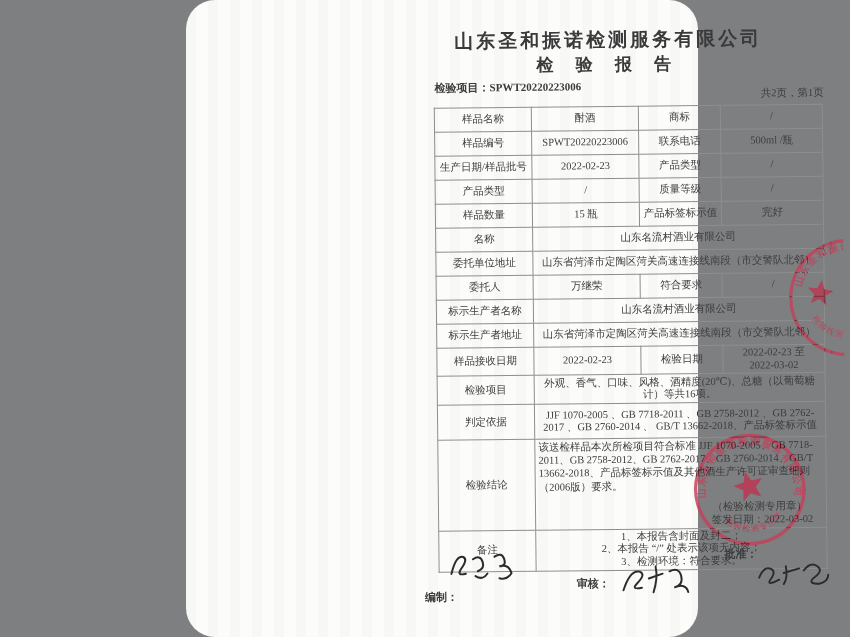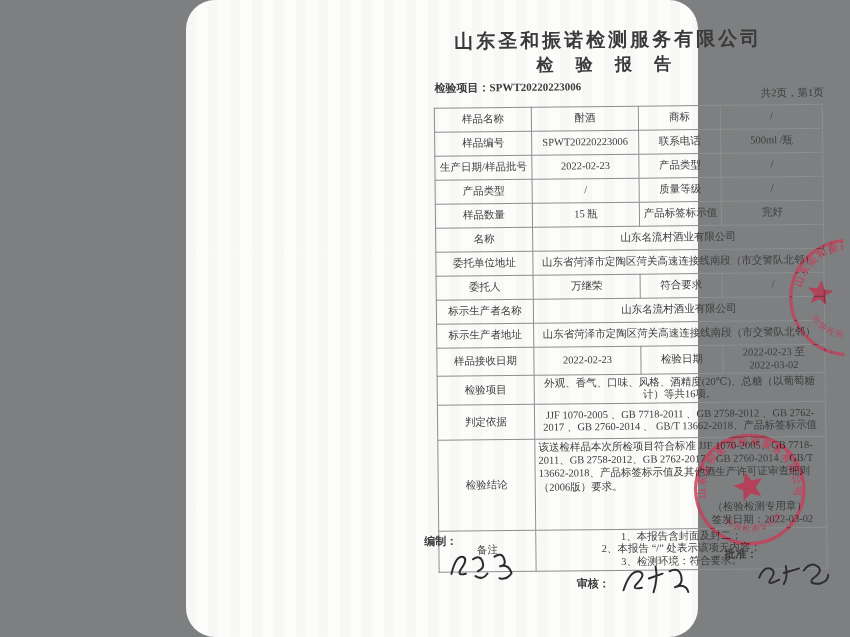--- a/index.html
+++ b/index.html
@@ -172,21 +172,21 @@
           </defs>
           <text font-size="10" letter-spacing="1.5" fill="#c4405a" font-weight="bold">
             <textPath href="#arcTop2" startOffset="4">山东圣和振诺检测服务有限公司</textPath>
           </text>
           <text font-size="8.5" letter-spacing="1" fill="#c4405a">
             <textPath href="#arcBot2" startOffset="6">检验检测专用章</textPath>
           </text>
         </svg>
       </div>
 
-      <div class="sig-label" style="left:236px;top:532px">编制：</div>
+      <div class="sig-label" style="left:236px;top:588px">编制：</div>
       <svg class="sig" style="left:258px;top:548px" width="72" height="34" viewBox="0 0 60 28">
         <path d="M4 20 Q8 4 14 6 Q18 8 12 16 Q8 22 16 20"></path>
         <path d="M22 8 Q28 4 30 10 Q32 16 26 18 M24 22 Q30 26 34 20"></path>
         <path d="M40 6 Q46 2 48 8 Q50 14 44 14 Q52 12 54 20 Q50 26 44 24"></path>
       </svg>
 
       <div class="sig-label" style="left:388px;top:576px">审核：</div>
       <svg class="sig" style="left:430px;top:560px" width="74" height="40" viewBox="0 0 64 30">
         <path d="M4 24 Q10 6 18 8 Q24 10 16 18 Q10 24 20 22"></path>
         <path d="M26 14 L38 10 M32 4 Q34 14 30 26"></path>

